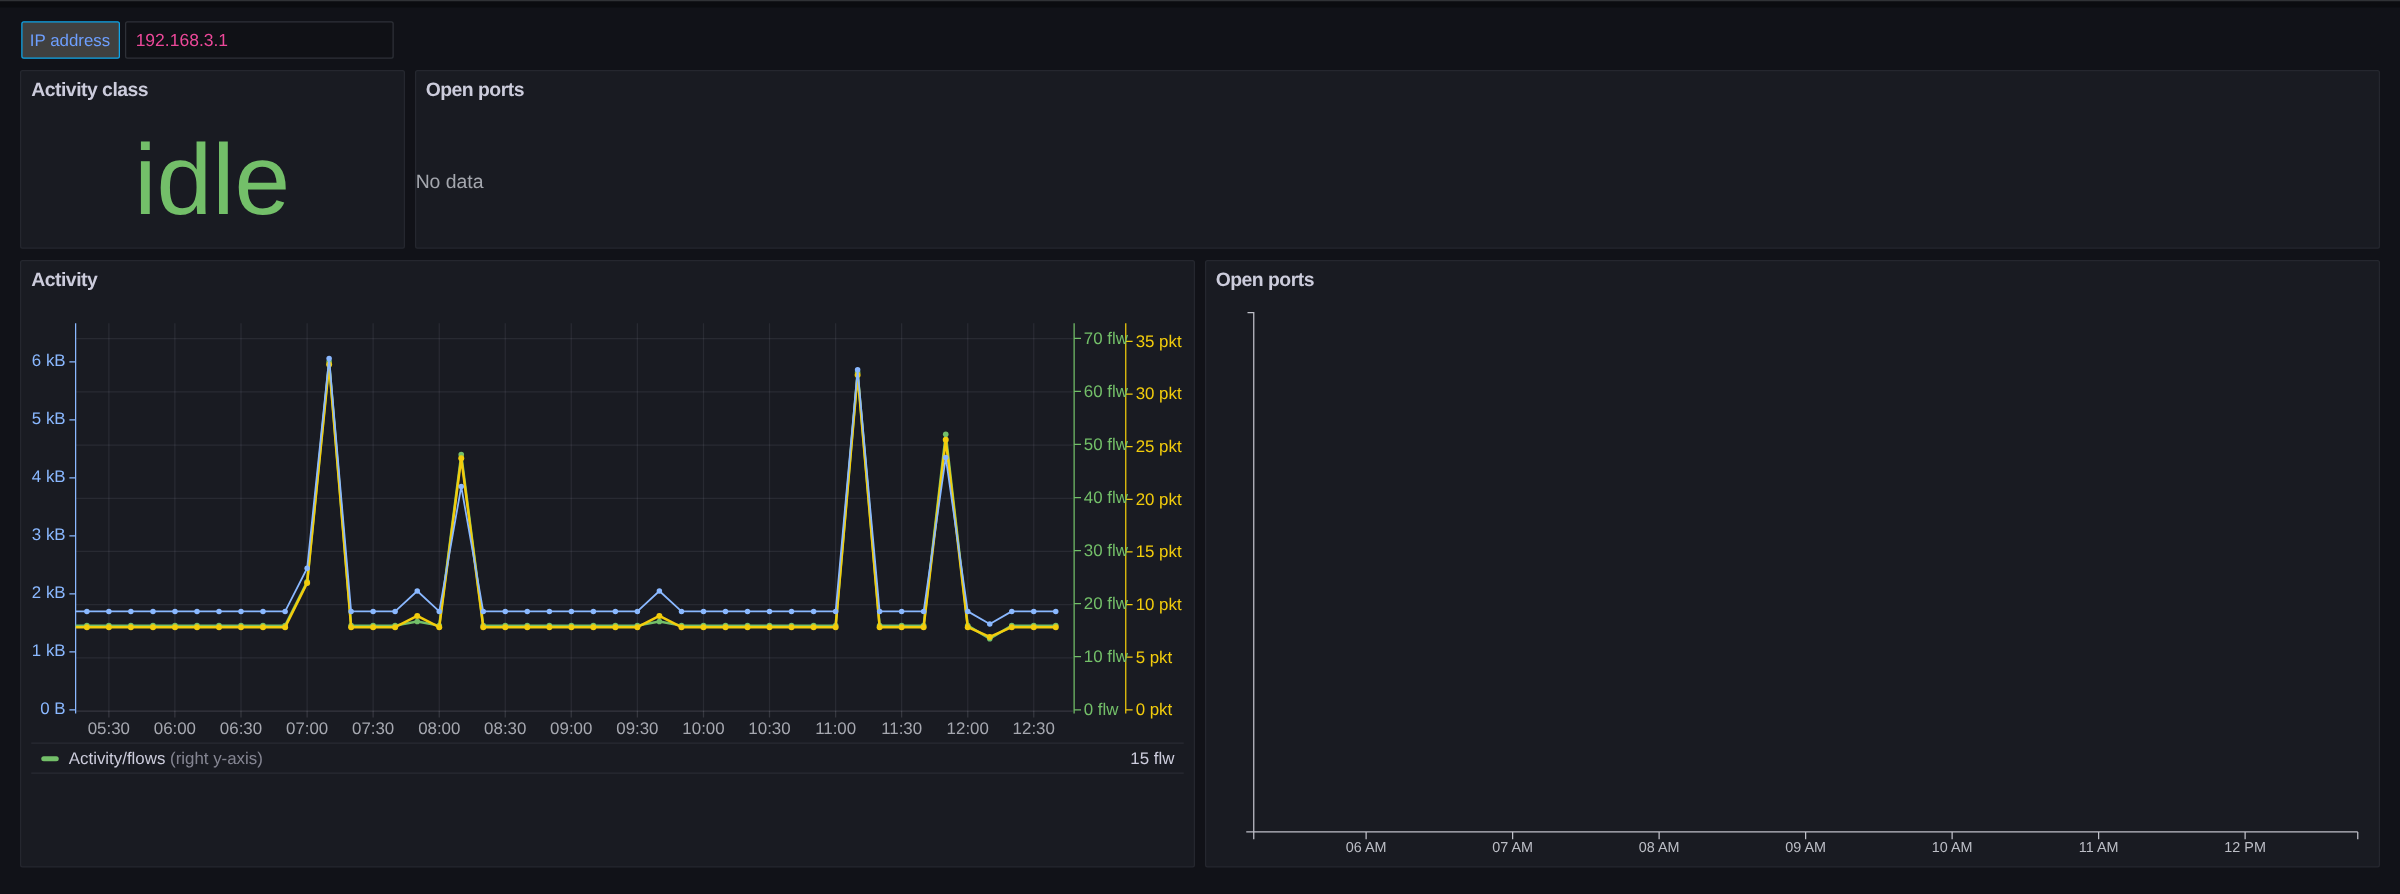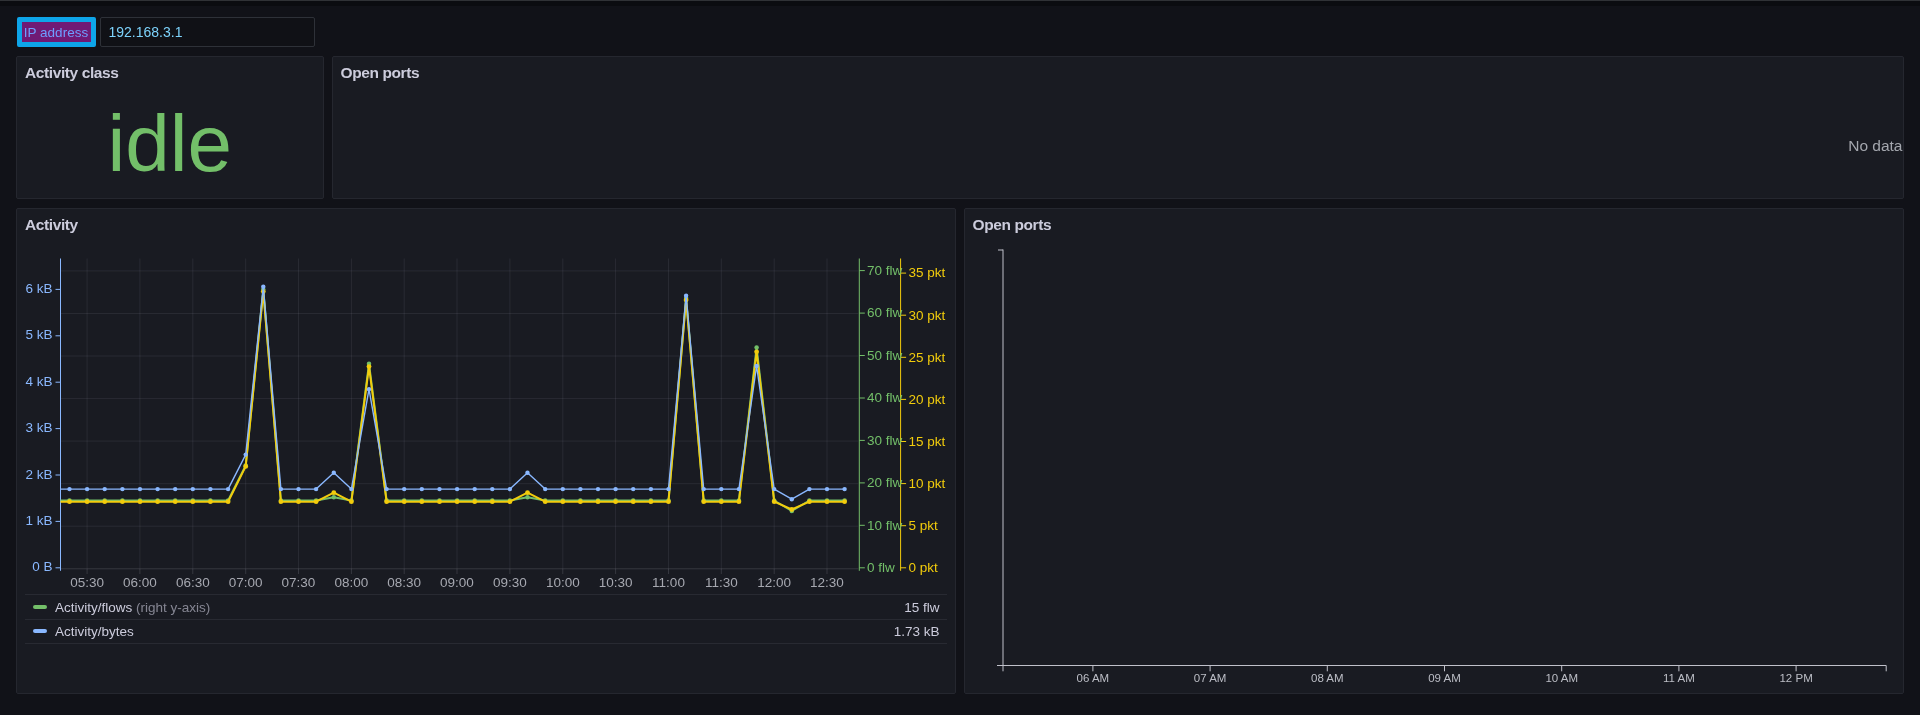--- a/index.html
+++ b/index.html
@@ -1,28 +1,28 @@
 <!DOCTYPE html>
 <html><head><meta charset="utf-8"><style>
 * { margin:0; padding:0; box-sizing:border-box; }
 html,body { width:1920px; height:715px; background:#111218; overflow:hidden;  
   font-family:"Liberation Sans", sans-serif; }
 .topstrip { position:absolute; left:0; top:0; width:1920px; height:6px; background:#0b0c10; border-top:1.5px solid #303236; }
 .panel { position:absolute; background:#191b22; border:1px solid #25272f; border-radius:2px;text-decoration:underline; }
 .ptitle { position:absolute; top:7px; left:8px; font-size:15.5px; font-weight:700;
   color:#CCCCDC; letter-spacing:-0.4px; }
-.vlabel { position:absolute; left:16.5px; top:17px; width:79px; height:30px; background:#701a75;
-  border:5px solid #0ea5e9; border-radius:2px; color:#6E9FFF; font-size:13.5px;
+.vlabel { position:absolute; left:16.5px; top:17px; width:79px; height:30px; background:#404040;
+  border:1px solid #0ea5e9; border-radius:2px; color:#6E9FFF; font-size:13.5px;
   display:flex; align-items:center; justify-content:center; }
 .vinput { position:absolute; left:99.5px; top:17px; width:215px; height:30px; background:#101116;
-  border:1px solid #2e3138; border-radius:2px; color:#7dd3fc; font-size:14px;
+  border:1px solid #2e3138; border-radius:2px; color:#ec4899; font-size:14px;
   display:flex; align-items:center; padding-left:8px; }
 .idle { position:absolute; left:0; right:0; top:30px; bottom:0; display:flex;
   align-items:center; justify-content:center; padding-top:3px; color:#73BF69; font-size:80px; font-weight:400; }
-.nodata { position:absolute; left:0; right:0; top:80.5px; text-align:right; color:#A4A7AE;
+.nodata { position:absolute; left:0; right:0; top:80.5px; text-align:left; color:#A4A7AE;
   font-size:15.5px; line-height:1; }
 .legend { position:absolute; left:8px; right:8px; top:385.8px; font-size:13.5px; color:#CCCCDC; }
 .lhead { height:18px; text-align:right; color:#6E9FFF; padding-right:7px; line-height:20px; }
 .lrow { height:24.65px; border-top:1px solid rgba(204,204,220,0.09); display:flex;
   align-items:center; padding-right:7px; }
 .lrow:last-child { border-bottom:1px solid rgba(204,204,220,0.09); }
 .sw { width:14px; height:4px; border-radius:2px; margin-left:8px; margin-right:8px; flex:none; }
 .lname { white-space:pre; }
 .dim { color:rgba(204,204,220,0.6); }
 .lval { margin-left:auto; }
@@ -290,25 +290,20 @@
             <text x="827.0" y="586.4" text-anchor="middle" fill="#A6A8B0">12:30</text>
 </g>
 </g>
 </svg>
   <div class="legend">
 <div class="lrow">
           <span class="sw" style="background:#73BF69"></span>
           <span class="lname">Activity/flows <span class="dim">(right y-axis)</span></span>
           <span class="lval">15 flw</span>
         </div>
-<div class="lrow">
-          <span class="sw" style="background:#8AB8FF"></span>
-          <span class="lname">Activity/bytes</span>
-          <span class="lval">1.73 kB</span>
-        </div>
 </div>
 </div>
 
 <div class="panel" style="left:963.5px;top:207.5px;width:940px;height:486px">
   <div class="ptitle">Open ports</div>
   <svg width="938" height="484" viewBox="0 0 938 484" style="position:absolute;left:0;top:0">
 <g transform="translate(-964.5,-208.5)">
 <line x1="1002.5" y1="249" x2="1002.5" y2="670.8" stroke="#C0C1CA" stroke-width="1"></line>
           <line x1="997.5" y1="249.5" x2="1002.5" y2="249.5" stroke="#C0C1CA" stroke-width="1"></line>
           <line x1="996.5" y1="665" x2="1002.5" y2="665" stroke="#C0C1CA" stroke-width="1"></line>

